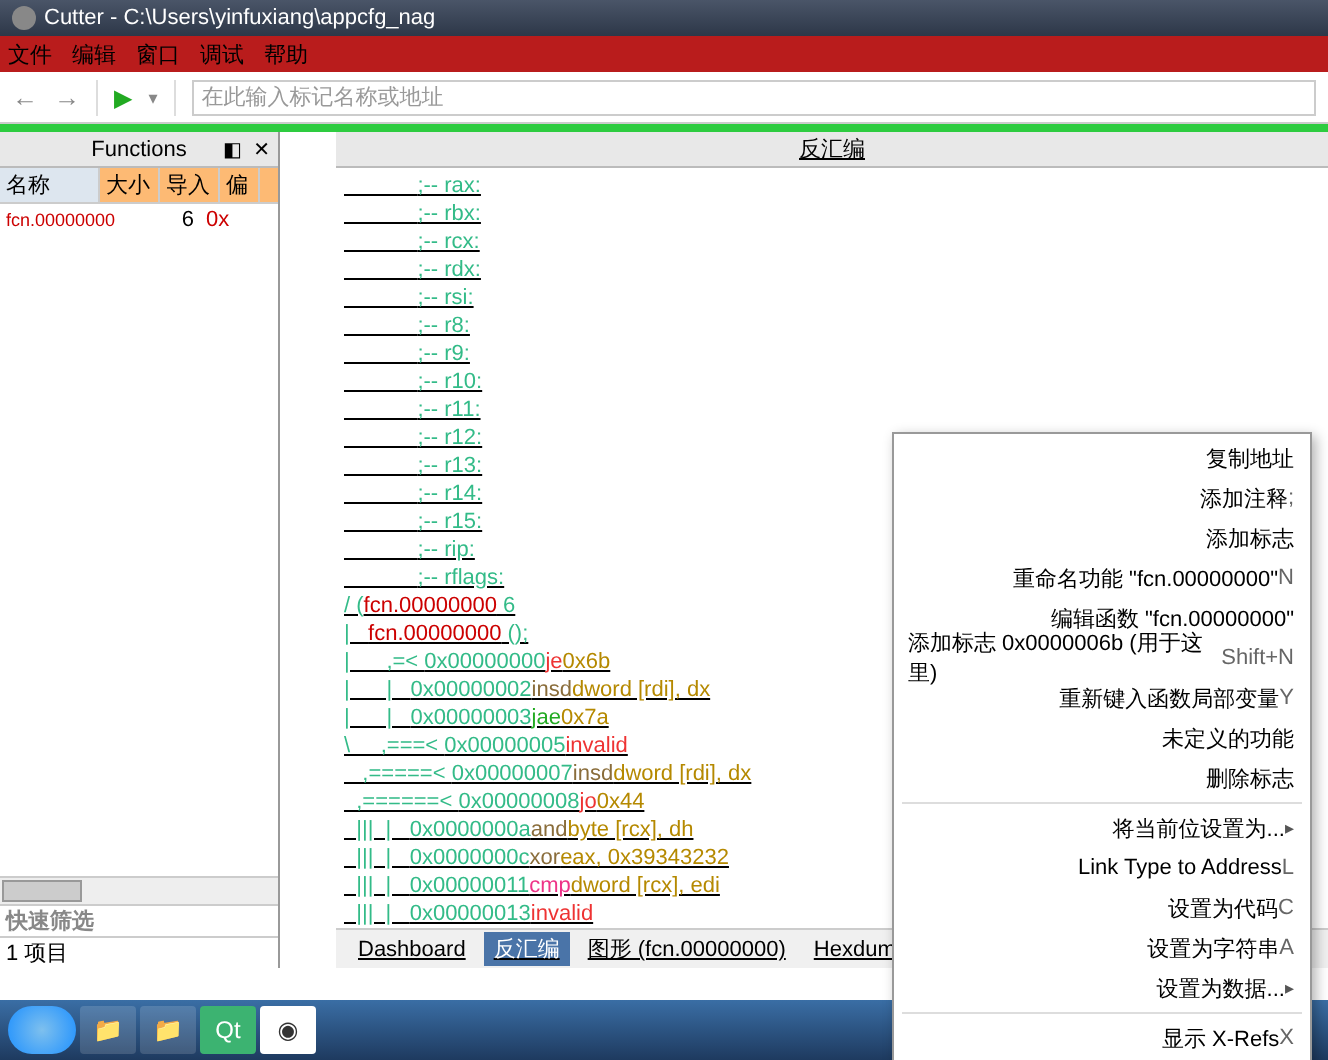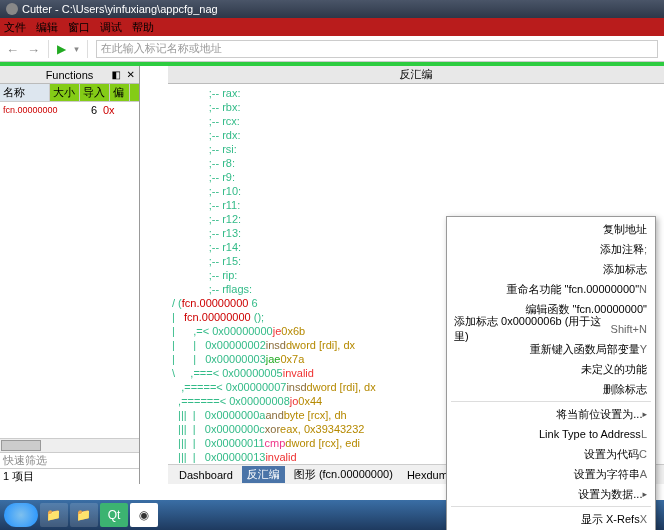--- a/index.html
+++ b/index.html
@@ -12,36 +12,36 @@
 .tb-arrow { color: #888; font-size: 13px; }
 .tb-play { color: #2a2; font-size: 12px; }
 .tb-sep { width: 1px; height: 18px; background: #ddd; }
 .addrbox { flex: 1; border: 1px solid #ccc; height: 18px; padding: 0 4px; color: #999; }
 .greenbar { height: 4px; background: #2ecc40; }
 .main { display: flex; height: 418px; gap: 28px; }
 .left { width: 140px; border-right: 1px solid #999; display: flex; flex-direction: column; }
 .panel-hdr { height: 18px; background: #e8e8e8; border-bottom: 1px solid #bbb; display: flex; align-items: center; justify-content: center; position: relative; }
 .panel-hdr .pin { position: absolute; right: 18px; font-size: 10px; }
 .panel-hdr .x { position: absolute; right: 4px; font-size: 10px; }
-.cols { height: 18px; background: #84cc16; border-bottom: 1px solid #ccc; display: flex; }
+.cols { height: 18px; background: #fdba74; border-bottom: 1px solid #ccc; display: flex; }
 .cols div { border-right: 1px solid #ccc; padding: 1px 3px; }
 .cols .c1 { width: 50px; background: #dde6ef; }
 .cols .c2 { width: 30px; }
 .cols .c3 { width: 30px; }
 .cols .c4 { width: 20px; }
 .flist { flex: 1; background: #fff; overflow: hidden; }
 .frow { display: flex; height: 16px; align-items: center; }
 .frow .c1 { width: 50px; padding-left: 3px; color: #c00; }
 .frow .c2 { width: 30px; text-align: right; padding-right: 3px; }
 .frow .c4 { width: 20px; color: #c00; padding-left: 3px; }
 .hscroll { height: 14px; background: #eee; border-top: 1px solid #ccc; display: flex; }
 .hscroll .thumb { width: 40px; background: #ccc; border: 1px solid #999; margin: 1px; }
-.quickfilter { height: 16px; border-top: 1px solid #ccc; padding: 0 3px; color: #888; }
+.quickfilter { height: 16px; border-top: 1px solid #ccc; padding: 0 3px; color: #888; font-weight: bold; }
 .statusleft { height: 16px; border-top: 1px solid #ccc; padding: 0 3px; }
-.right { flex: 1; display: flex; flex-direction: column; }
+.right { flex: 1; display: flex; flex-direction: column; text-decoration: underline; }
 .rhdr { height: 18px; background: #e8e8e8; border-bottom: 1px solid #bbb; display: flex; align-items: center; justify-content: center; }
 .disasm { flex: 1; background: #fff; font-family: Consolas, monospace; font-size: 11px; line-height: 14px; padding: 2px 4px; overflow: hidden; position: relative; white-space: pre; }
 .d-l { display: flex; align-items: flex-end; }
 .guide { color: #3b8; }
 .addr { color: #3b8; }
 .comment { color: #3b8; }
 .mnred { color: #e33; }
 .mngreen { color: #2a2; }
 .mnbrown { color: #8a6d3b; }
 .hex { color: #b58900; }

